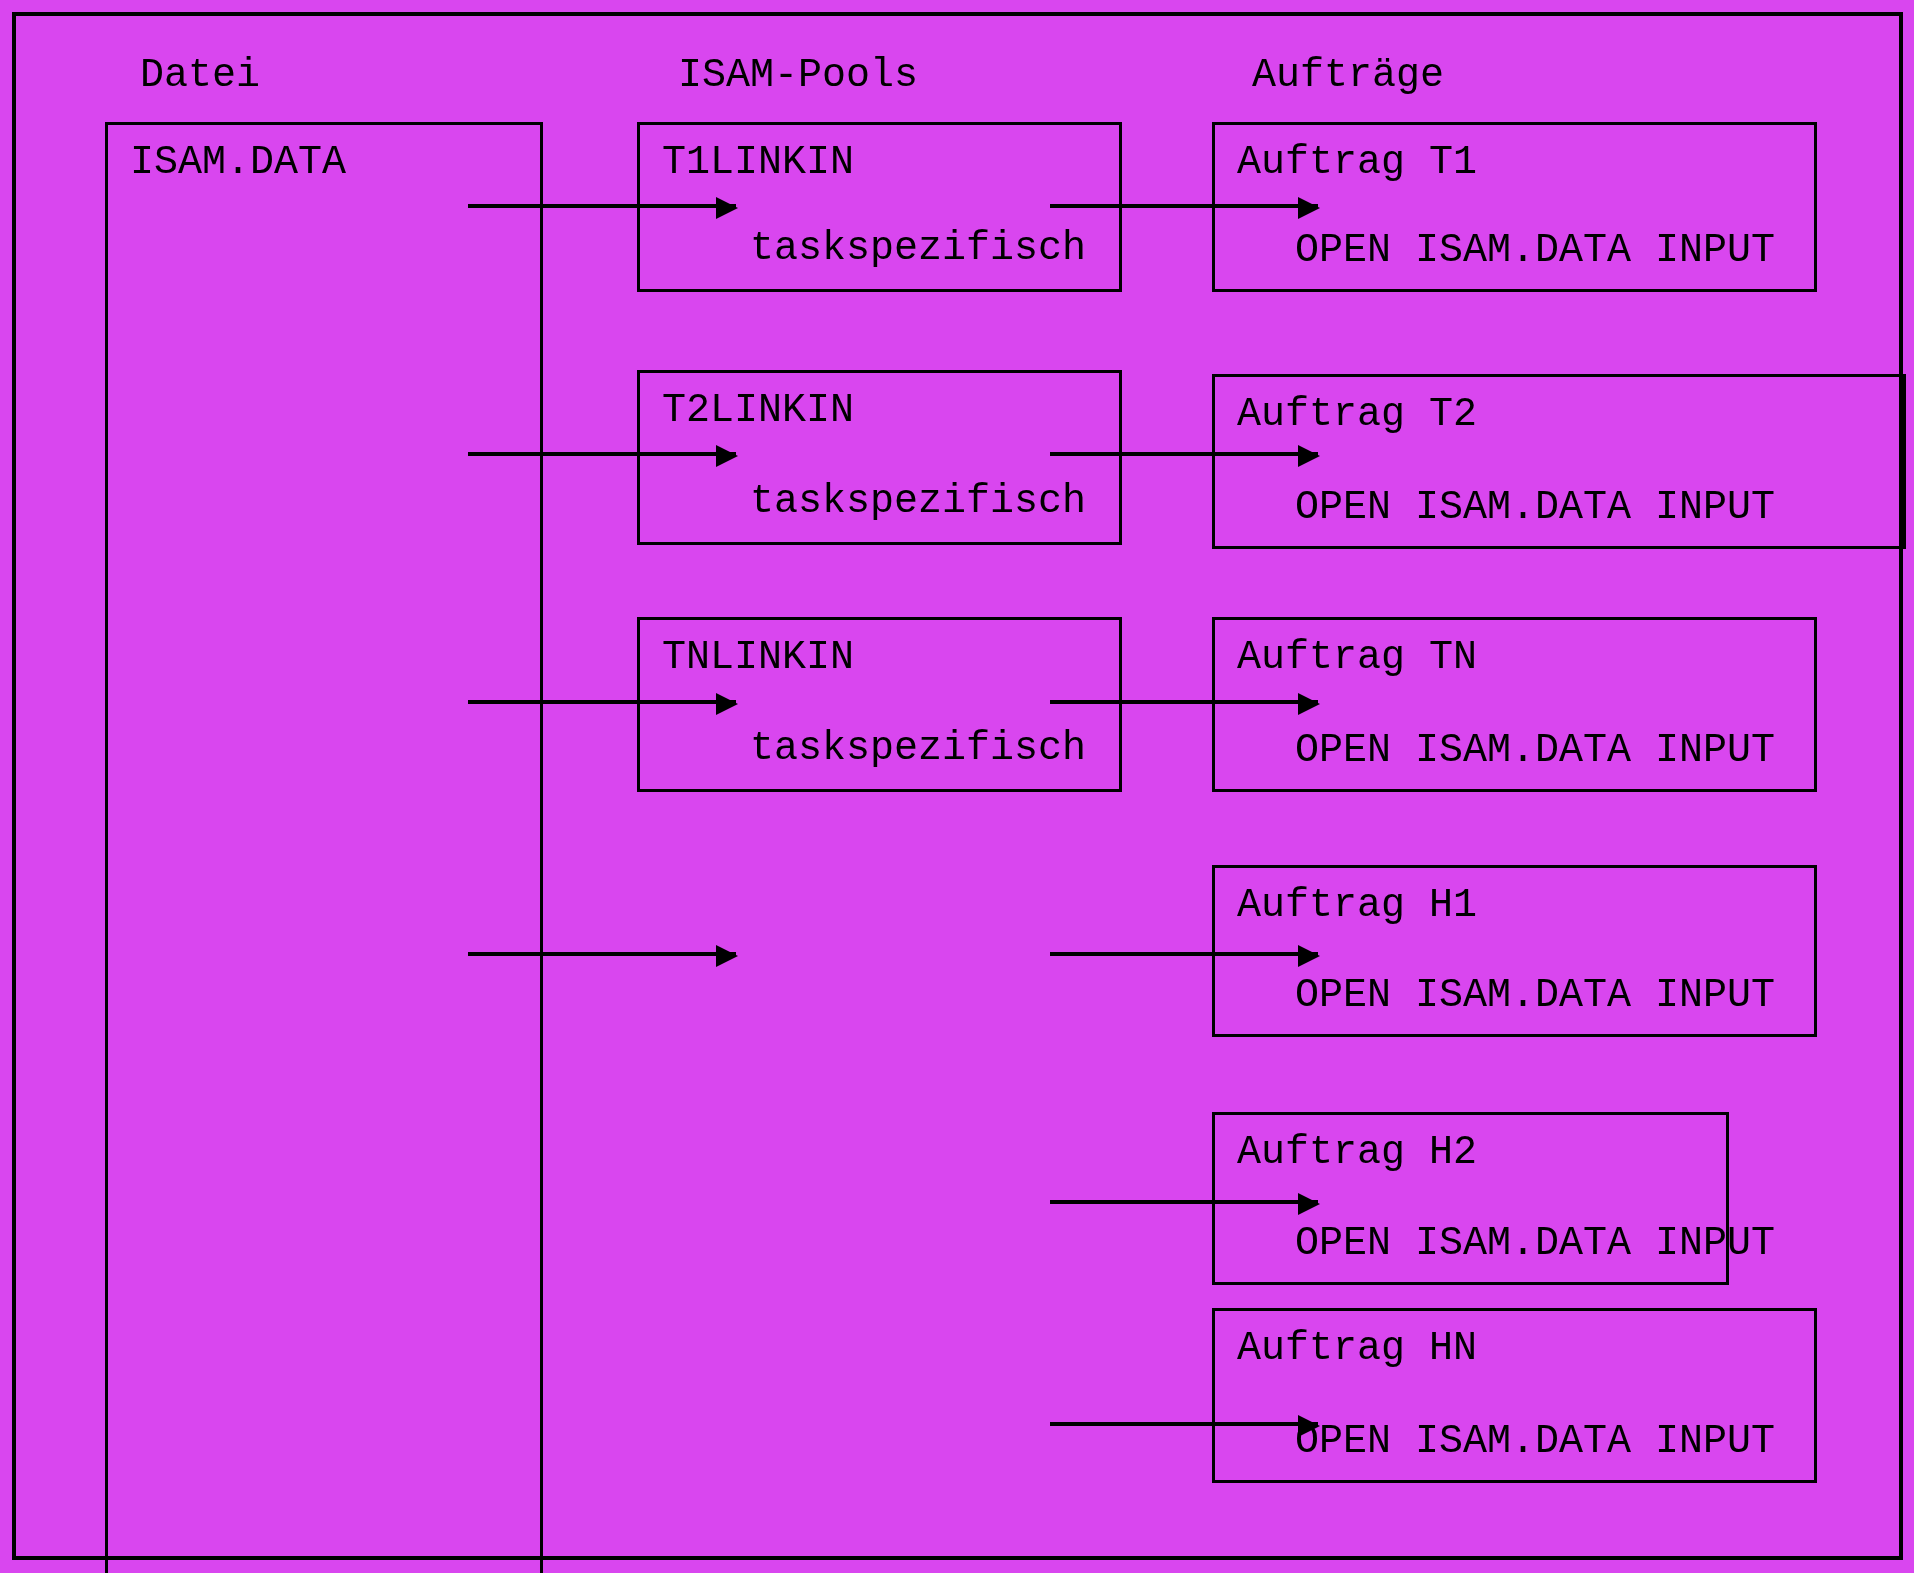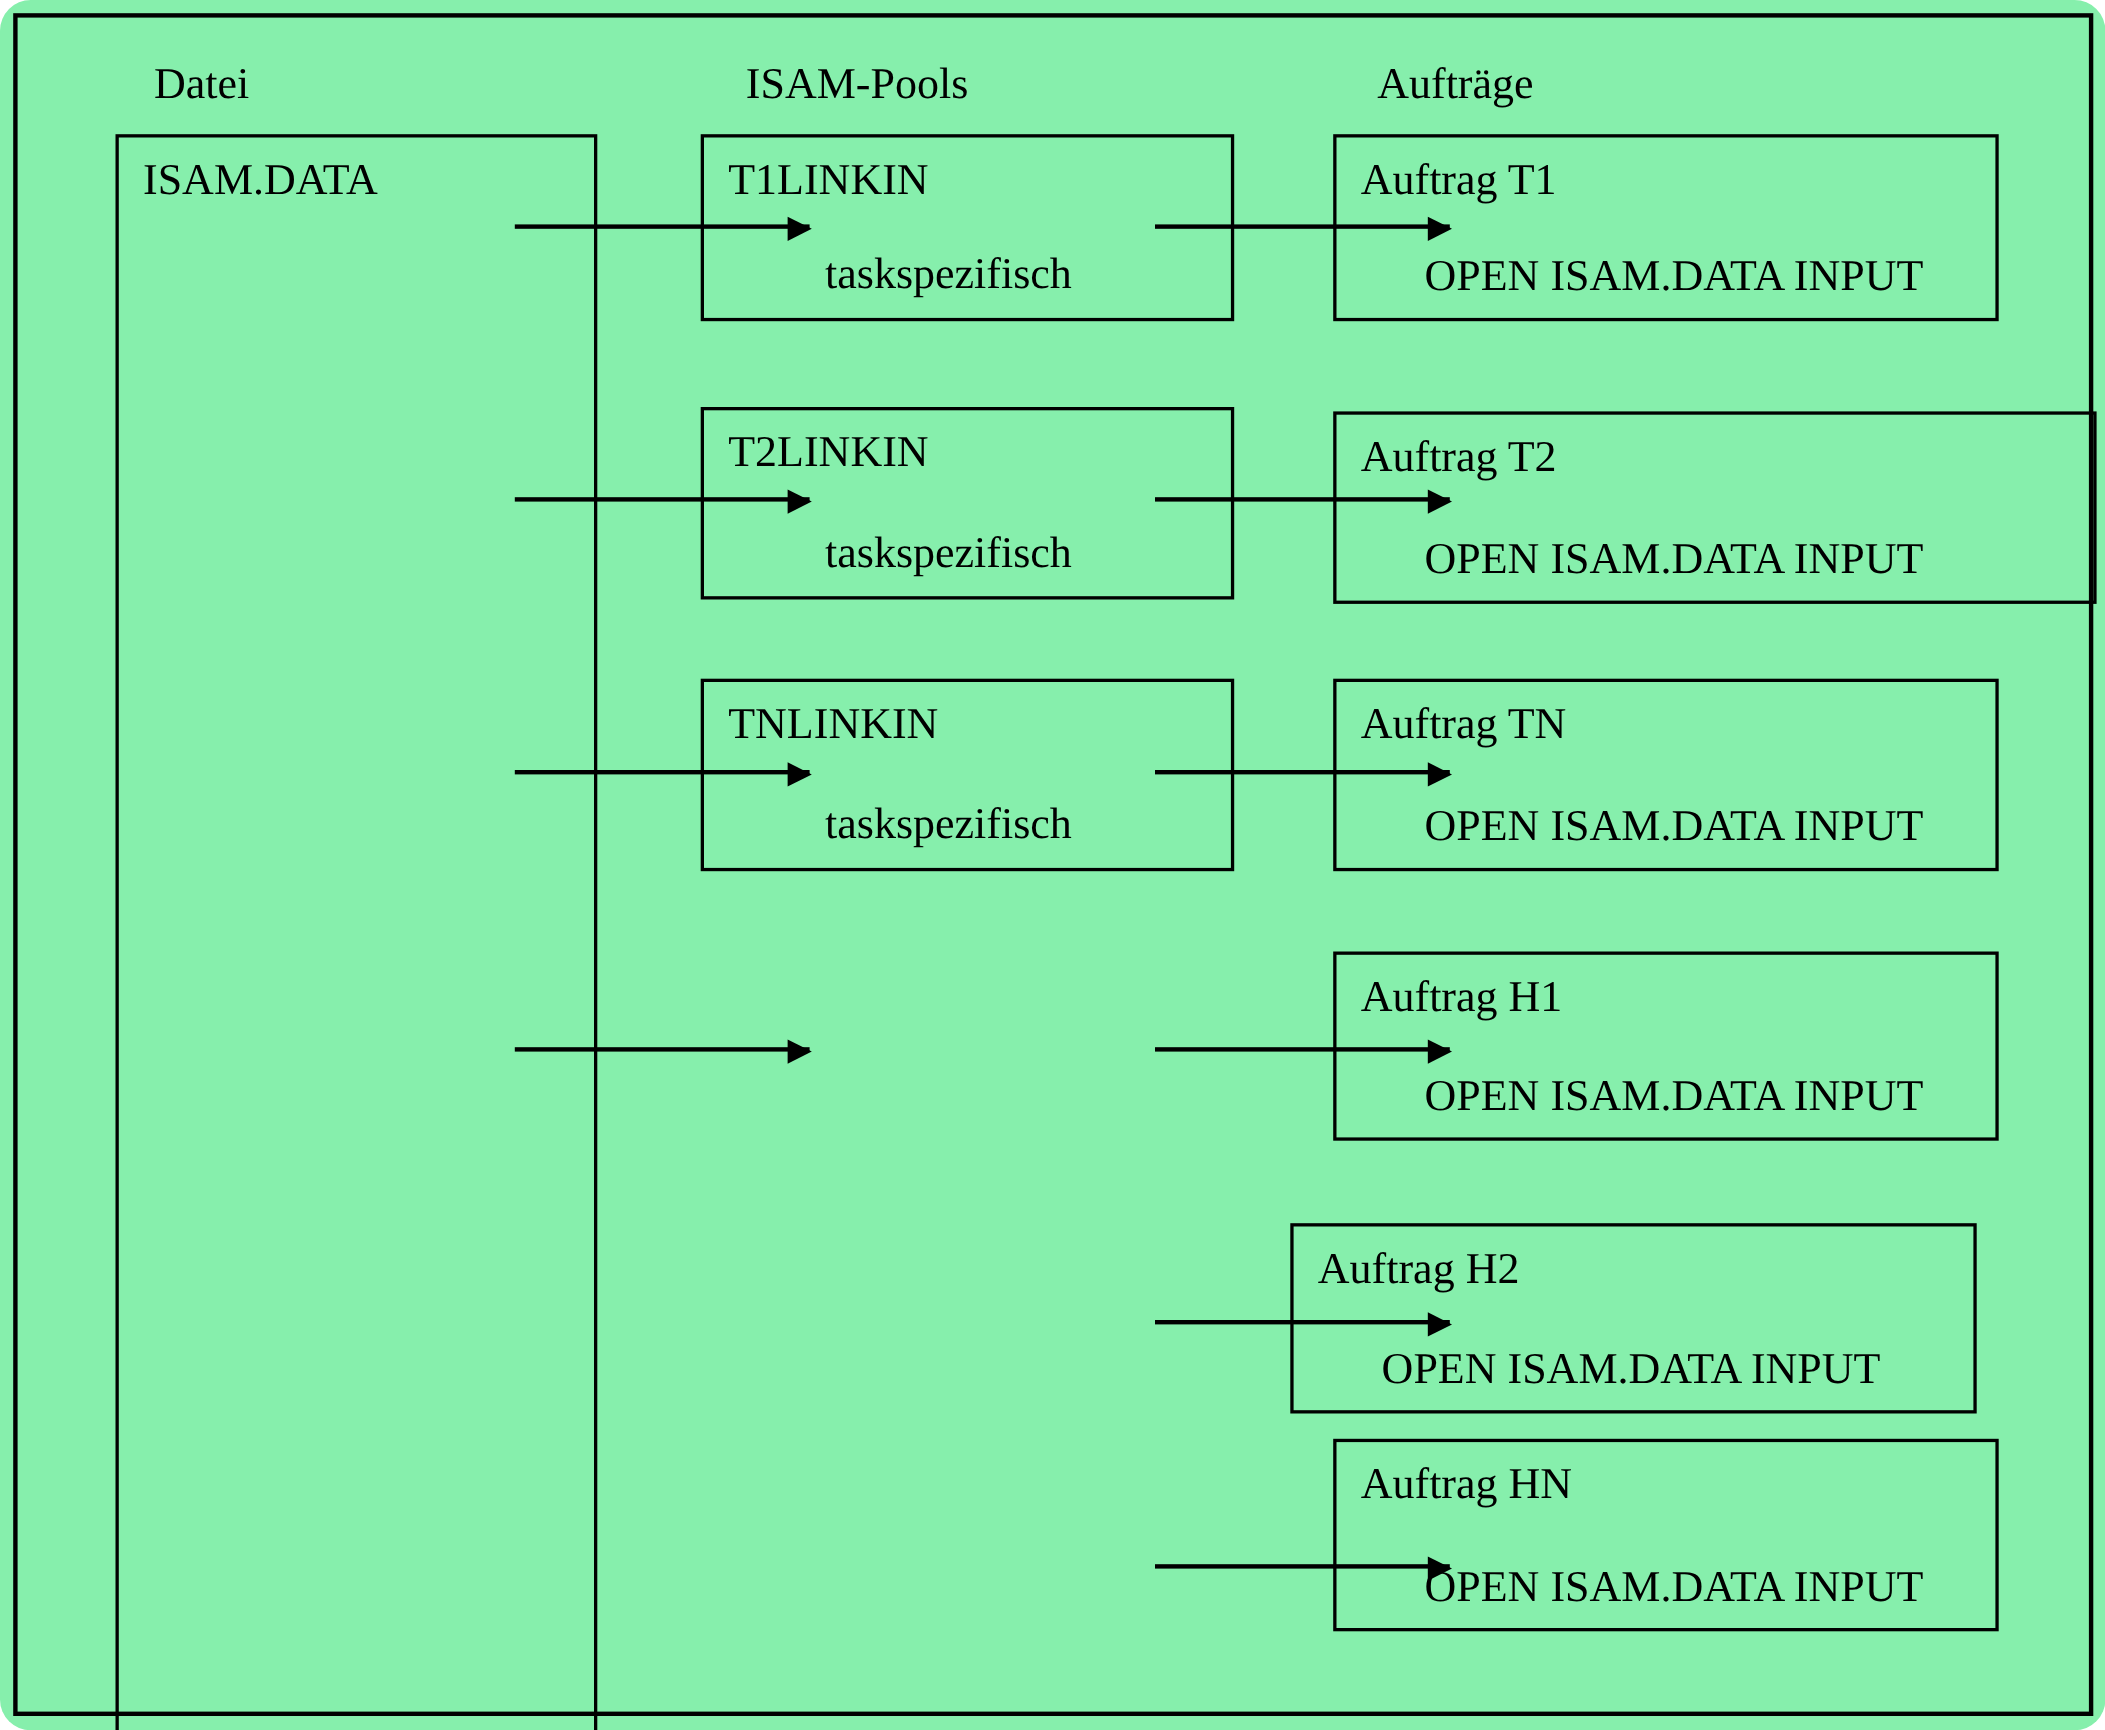--- a/index.html
+++ b/index.html
@@ -5,24 +5,23 @@
 <style>
   html, body {
     margin: 0;
     padding: 0;
     background: #ffffff;
   }
   #canvas {
     position: relative;
     width: 1914px;
     height: 1573px;
-    background: #86efac;
-    font-family: Liberation Serif, serif;
+    background: #d946ef;
+    font-family: Liberation Mono, monospace;
     overflow: hidden;
-    border-radius: 28px;
   }
   .outer-border {
     position: absolute;
     left: 12px;
     top: 12px;
     width: 1891px;
     height: 1548px;
     border: 4px solid #000000;
     box-sizing: border-box;
   }
@@ -126,21 +125,21 @@
   <div class="dbox" style="left:1212px; top:617px; width:605px; height:175px;">
     <div class="btitle">Auftrag TN</div>
     <div class="bsub op-sub">OPEN ISAM.DATA INPUT</div>
   </div>
 
   <div class="dbox" style="left:1212px; top:865px; width:605px; height:172px;padding-left:11px;">
     <div class="btitle">Auftrag H1</div>
     <div class="bsub op-sub">OPEN ISAM.DATA INPUT</div>
   </div>
 
-  <div class="dbox" style="left:1173px; top:1112px; width:624px; height:173px;">
+  <div class="dbox" style="left:1212px; top:1112px; width:517px; height:173px;">
     <div class="btitle">Auftrag H2</div>
     <div class="bsub op-sub">OPEN ISAM.DATA INPUT</div>
   </div>
 
   <div class="dbox" style="left:1212px; top:1308px; width:605px; height:175px;">
     <div class="btitle">Auftrag HN</div>
     <div class="bsub op-sub">OPEN ISAM.DATA INPUT</div>
   </div>
 
   <div class="arrow" style="left:468px; top:204px; width:268px;"></div>

